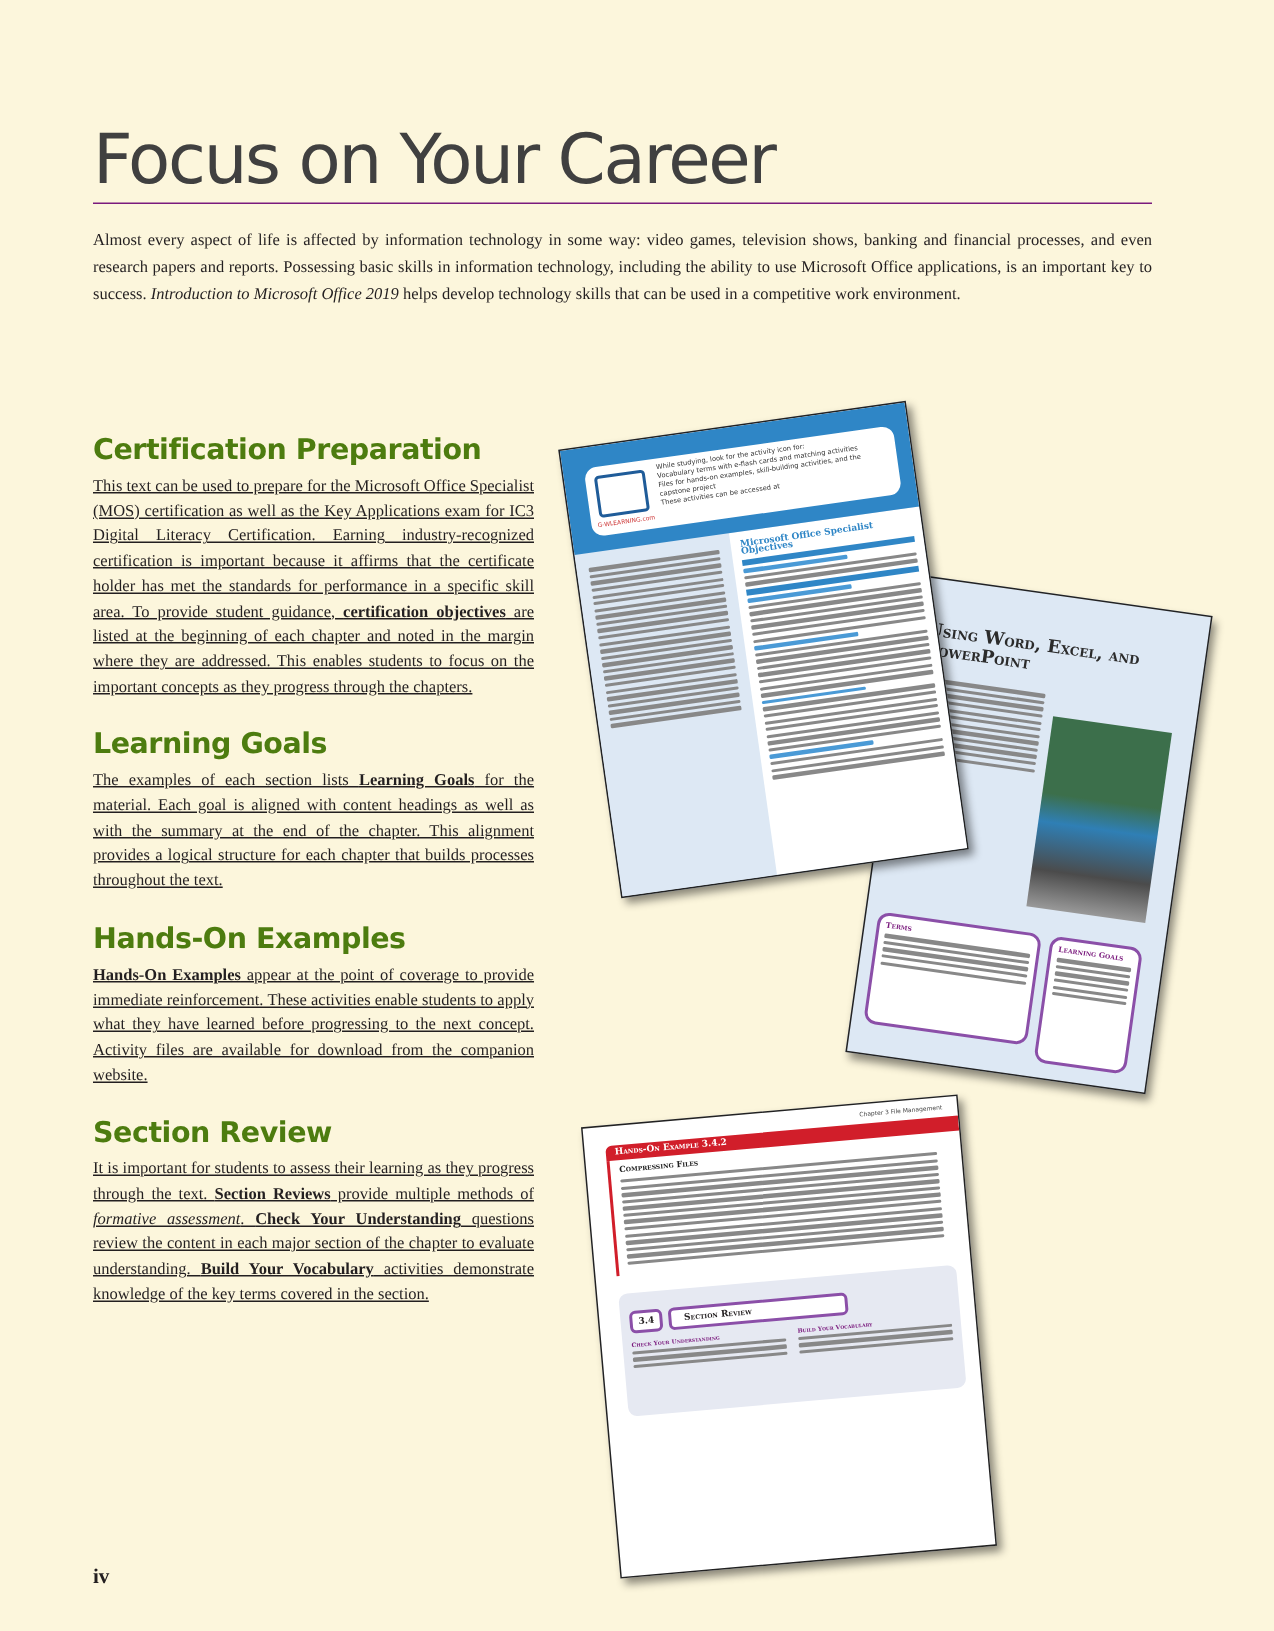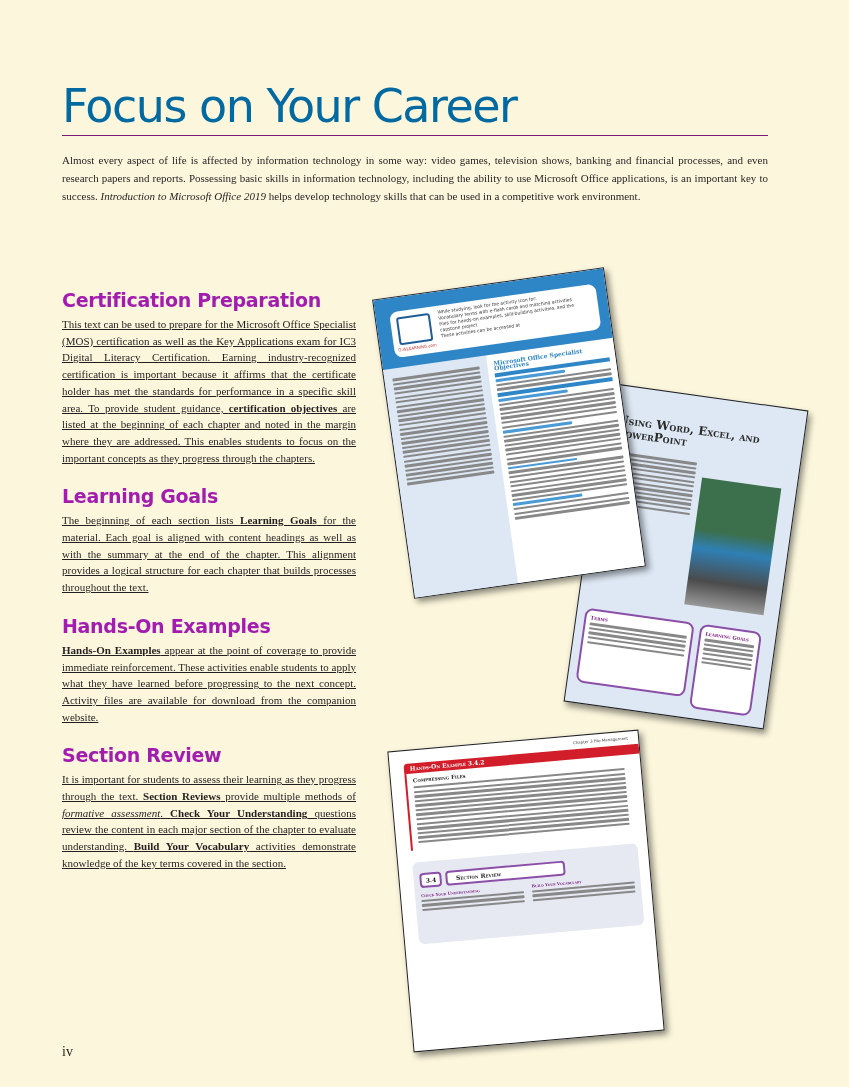--- a/index.html
+++ b/index.html
@@ -7,47 +7,47 @@
     width: 849px; height: 1087px; overflow: hidden;
     background: #fcf6dc;
     position: relative;
     font-family: "DejaVu Serif", "Liberation Serif", serif;
     color: #231f20;
   }
   .page-title {
     position: absolute; left: 62px; top: 78px;
     font-family: "DejaVu Sans", "Liberation Sans", sans-serif;
     font-size: 46px; font-weight: normal; letter-spacing: -1.5px;
-    color: #0369a1; margin: 0; line-height: 56px;
+    color: #404040; margin: 0; line-height: 56px;
   }
   .title-rule {
     position: absolute; left: 62px; top: 135px; width: 706px; height: 0;
     border-top: 1.5px solid #7a1a7d;
   }
   .intro {
     position: absolute; left: 62px; top: 151px; width: 706px;
     font-family: "Liberation Serif", serif; font-size: 11px; line-height: 18.2px;
     text-align: justify; margin: 0;
   }
   .left-col {
     position: absolute; left: 62px; top: 288px; width: 294px;
   }
   .section { margin-bottom: 18px; }
   .section h2 {
     font-family: "DejaVu Sans", "Liberation Sans", sans-serif;
-    font-size: 19px; color: #a21caf; margin: 0 0 4px 0; line-height: 24px;
+    font-size: 19px; color: #4d7c0f; margin: 0 0 4px 0; line-height: 24px;
     letter-spacing: -0.3px; font-weight: bold;
   }
   .section p {
     margin: 0; font-family: "Liberation Serif", serif;
     font-size: 11px; line-height: 16.7px; text-align: justify; text-decoration: underline;
   }
   .page-number {
     position: absolute; left: 62px; top: 1044px;
-    font-family: "Liberation Serif", serif; font-weight: normal; font-size: 14px;
+    font-family: "Liberation Serif", serif; font-weight: bold; font-size: 14px;
   }
   
   .book {
     position: absolute; background: #fff;
     box-shadow: 3px 4px 6px rgba(0,0,0,0.45);
     border: 1px solid #222;
     overflow: hidden;
   }
   .book1 { left: 392px; top: 282px; width: 232px; height: 300px;
            transform: rotate(-8deg); background: #dde8f4; z-index: 2; }
@@ -95,21 +95,21 @@
 
 <p class="intro"><span>Almost every aspect of life is affected by information technology in some way: video games, television shows, banking and financial processes, and even research papers and reports. Possessing basic skills in information technology, including the ability to use Microsoft Office applications, is an important key to success. </span><i>Introduction to Microsoft Office 2019</i><span> helps develop technology skills that can be used in a competitive work environment.</span></p>
 
 <div class="left-col">
   <div class="section">
     <h2>Certification Preparation</h2>
     <p><span>This text can be used to prepare for the Microsoft Office Specialist (MOS) certification as well as the Key Applications exam for IC3 Digital Literacy Certification. Earning industry-recognized certification is important because it affirms that the certificate holder has met the standards for performance in a specific skill area. To provide student guidance, </span><b>certification objectives</b><span> are listed at the beginning of each chapter and noted in the margin where they are addressed. This enables students to focus on the important concepts as they progress through the chapters.</span></p>
   </div>
   <div class="section">
     <h2>Learning Goals</h2>
-    <p><span>The beginning of each section lists </span><b>Learning Goals</b><span> for the material. Each goal is aligned with content headings as well as with the summary at the end of the chapter. This alignment provides a logical structure for each chapter that builds processes throughout the text.</span></p>
+    <p><span>The examples of each section lists </span><b>Learning Goals</b><span> for the material. Each goal is aligned with content headings as well as with the summary at the end of the chapter. This alignment provides a logical structure for each chapter that builds processes throughout the text.</span></p>
   </div>
   <div class="section">
     <h2>Hands-On Examples</h2>
     <p><b>Hands-On Examples</b><span> appear at the point of coverage to provide immediate reinforcement. These activities enable students to apply what they have learned before progressing to the next concept. Activity files are available for download from the companion website.</span></p>
   </div>
   <div class="section">
     <h2>Section Review</h2>
     <p><span>It is important for students to assess their learning as they progress through the text. </span><b>Section Reviews</b><span> provide multiple methods of </span><i>formative assessment</i><span>. </span><b>Check Your Understanding</b><span> questions review the content in each major section of the chapter to evaluate understanding. </span><b>Build Your Vocabulary</b><span> activities demonstrate knowledge of the key terms covered in the section.</span></p>
   </div>
 </div>

